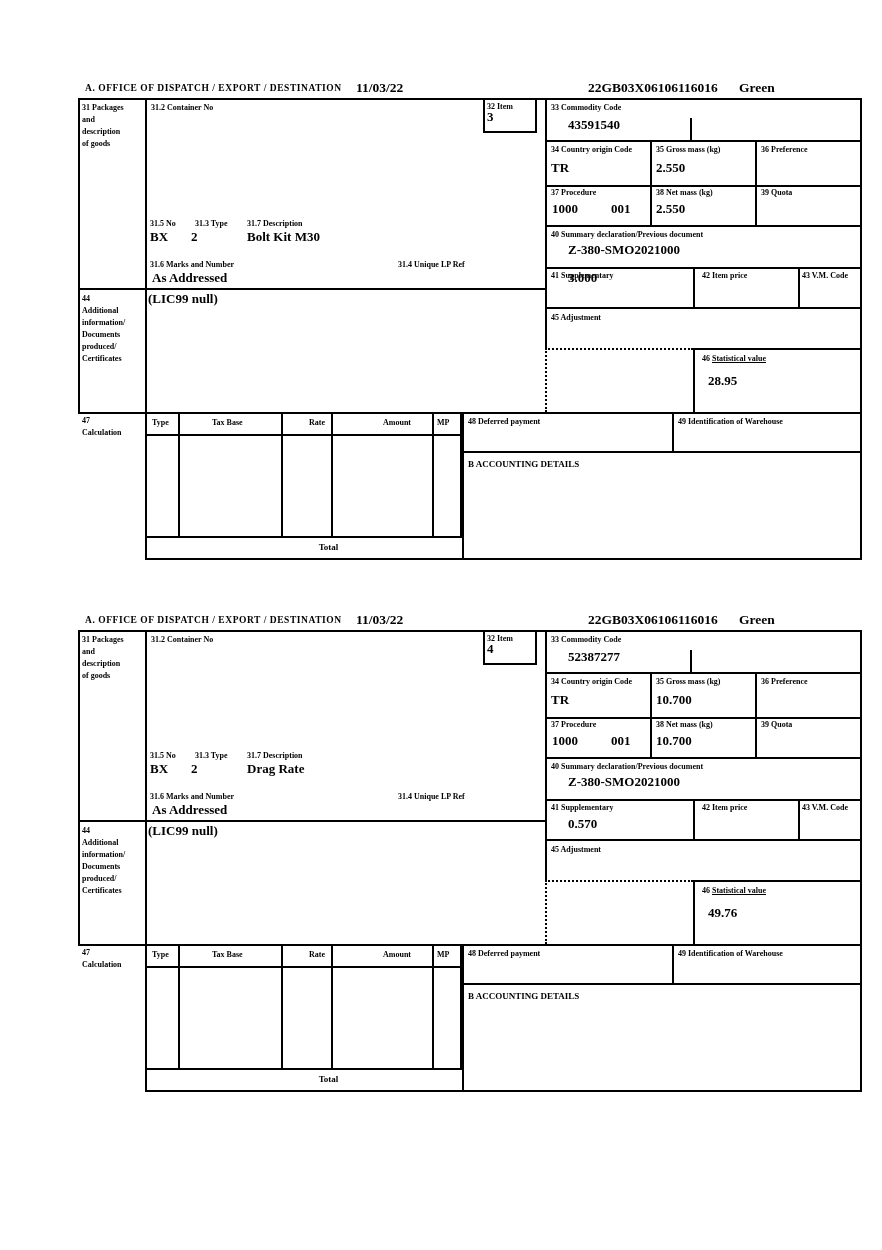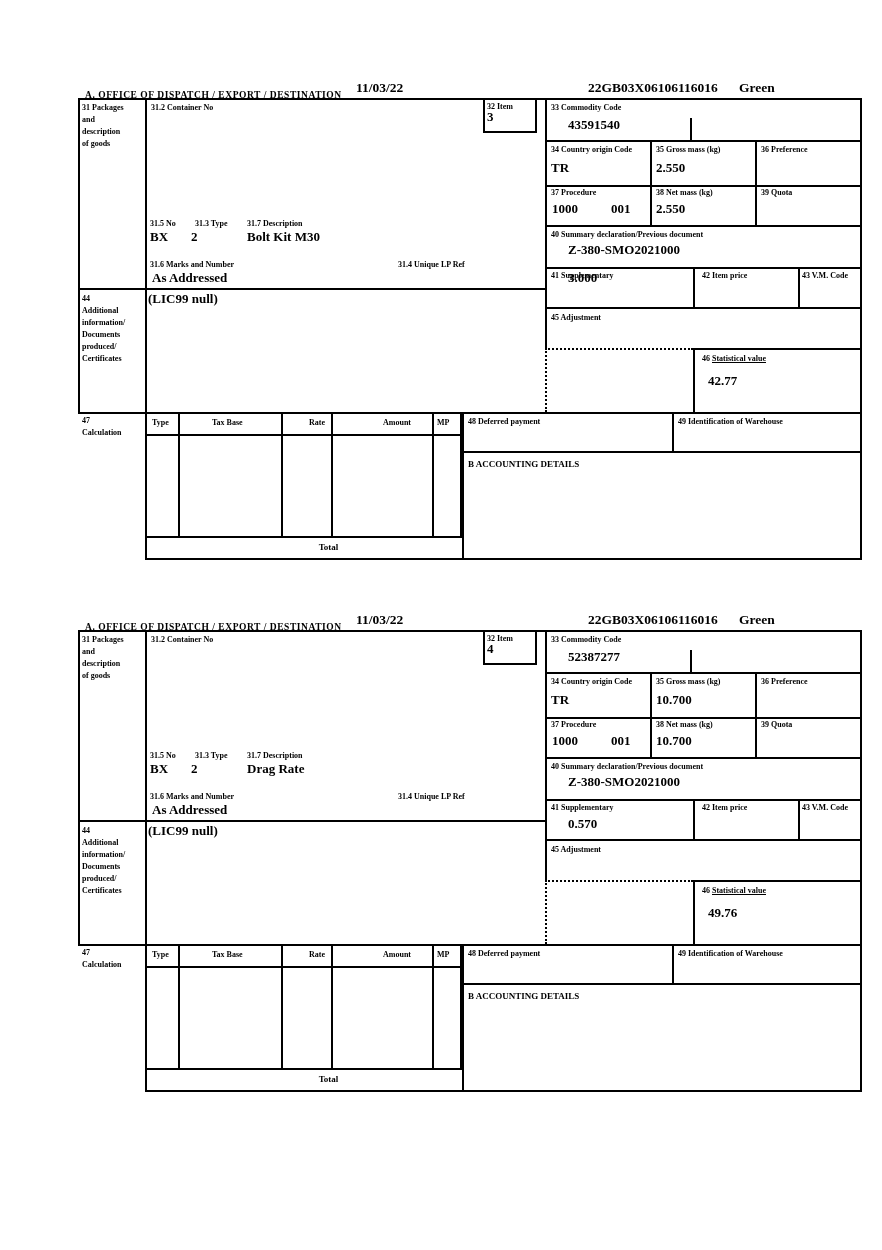--- a/index.html
+++ b/index.html
@@ -1,19 +1,19 @@
 <!DOCTYPE html>
 <html><head>
 <meta charset="utf-8">
 <style>
   html,body{margin:0;padding:0;background:#fff;}
   .page{position:relative;width:882px;height:1250px;background:#ffffff;color:#000;
         font-family:"Liberation Serif",serif;overflow:hidden;}
   .block{position:absolute;left:78px;width:786px;height:484px;}
-  .hd-office{position:absolute;left:7px;top:10px;font:bold 9.5px "Liberation Serif",serif;letter-spacing:.55px;white-space:nowrap;text-align:right;}
+  .hd-office{position:absolute;left:7px;top:3px;font:bold 9.5px "Liberation Serif",serif;letter-spacing:.55px;white-space:nowrap;text-align:right;}
   .hd-date{position:absolute;left:278px;top:0;font:bold 13.5px "Liberation Serif",serif;white-space:nowrap;}
   .hd-ref{position:absolute;left:510px;top:0;font:bold 13.5px "Liberation Serif",serif;white-space:nowrap;}
   .hd-green{position:absolute;left:661px;top:0;font:bold 13.5px "Liberation Serif",serif;white-space:nowrap;}
   .tbl{position:absolute;left:0;top:18px;width:786px;height:466px;}
   .ln{position:absolute;background:#000;}
   .dh{position:absolute;height:0;border-top:2px dotted #000;}
   .dv{position:absolute;width:0;border-left:2px dotted #000;}
   .lab{position:absolute;font:bold 8px/12px "Liberation Serif",serif;white-space:nowrap;}
   .val{position:absolute;font:bold 13px/15px "Liberation Serif",serif;white-space:nowrap;}
   .u{text-decoration:underline;}
@@ -118,21 +118,21 @@
       <span class="lab" style="left:4px;top:207px">Additional</span>
       <span class="lab" style="left:4px;top:219px">information/</span>
       <span class="lab" style="left:4px;top:231px">Documents</span>
       <span class="lab" style="left:4px;top:243px">produced/</span>
       <span class="lab" style="left:4px;top:255px">Certificates</span>
       <span class="val" style="left:70px;top:193px">(LIC99 null)</span>
 
       <span class="lab" style="left:473px;top:214px">45 Adjustment</span>
 
       <span class="lab" style="left:624px;top:255px"><span>46</span> <span class="u">Statistical value</span></span>
-      <span class="val" style="left:630px;top:275px">42.77</span>
+      <span class="val" style="left:630px;top:275px">28.95</span>
 
       <span class="lab" style="left:4px;top:317px">47</span>
       <span class="lab" style="left:4px;top:329px">Calculation</span>
 
       <span class="lab" style="left:74px;top:319px">Type</span>
       <span class="lab" style="left:134px;top:319px">Tax Base</span>
       <span class="lab" style="left:231px;top:319px">Rate</span>
       <span class="lab" style="left:305px;top:319px">Amount</span>
       <span class="lab" style="left:359px;top:319px">MP</span>
 

